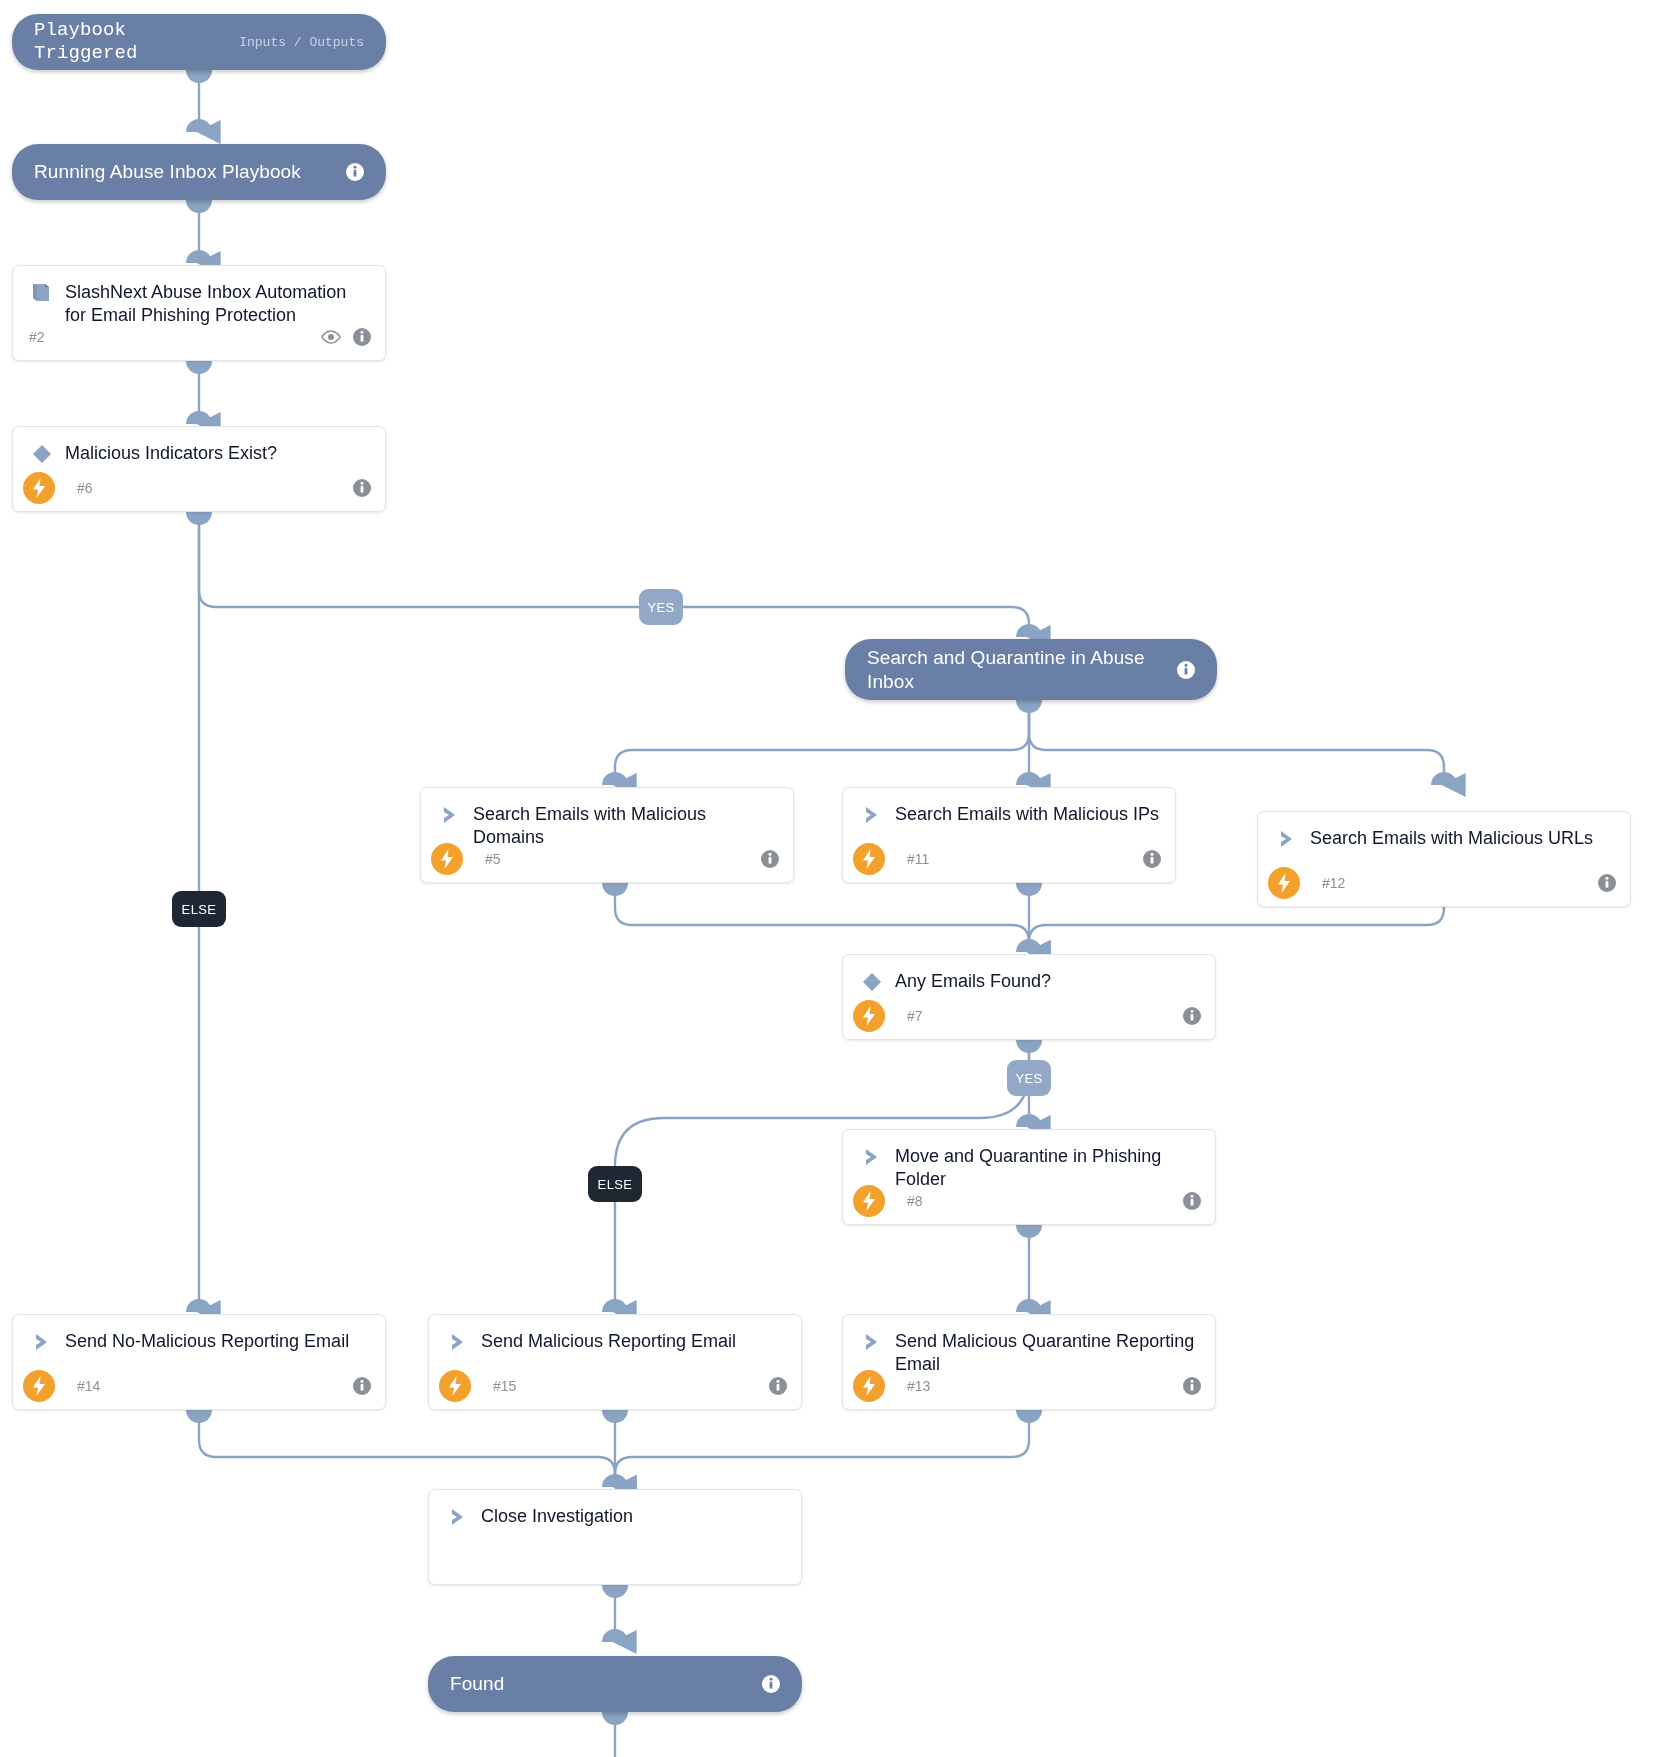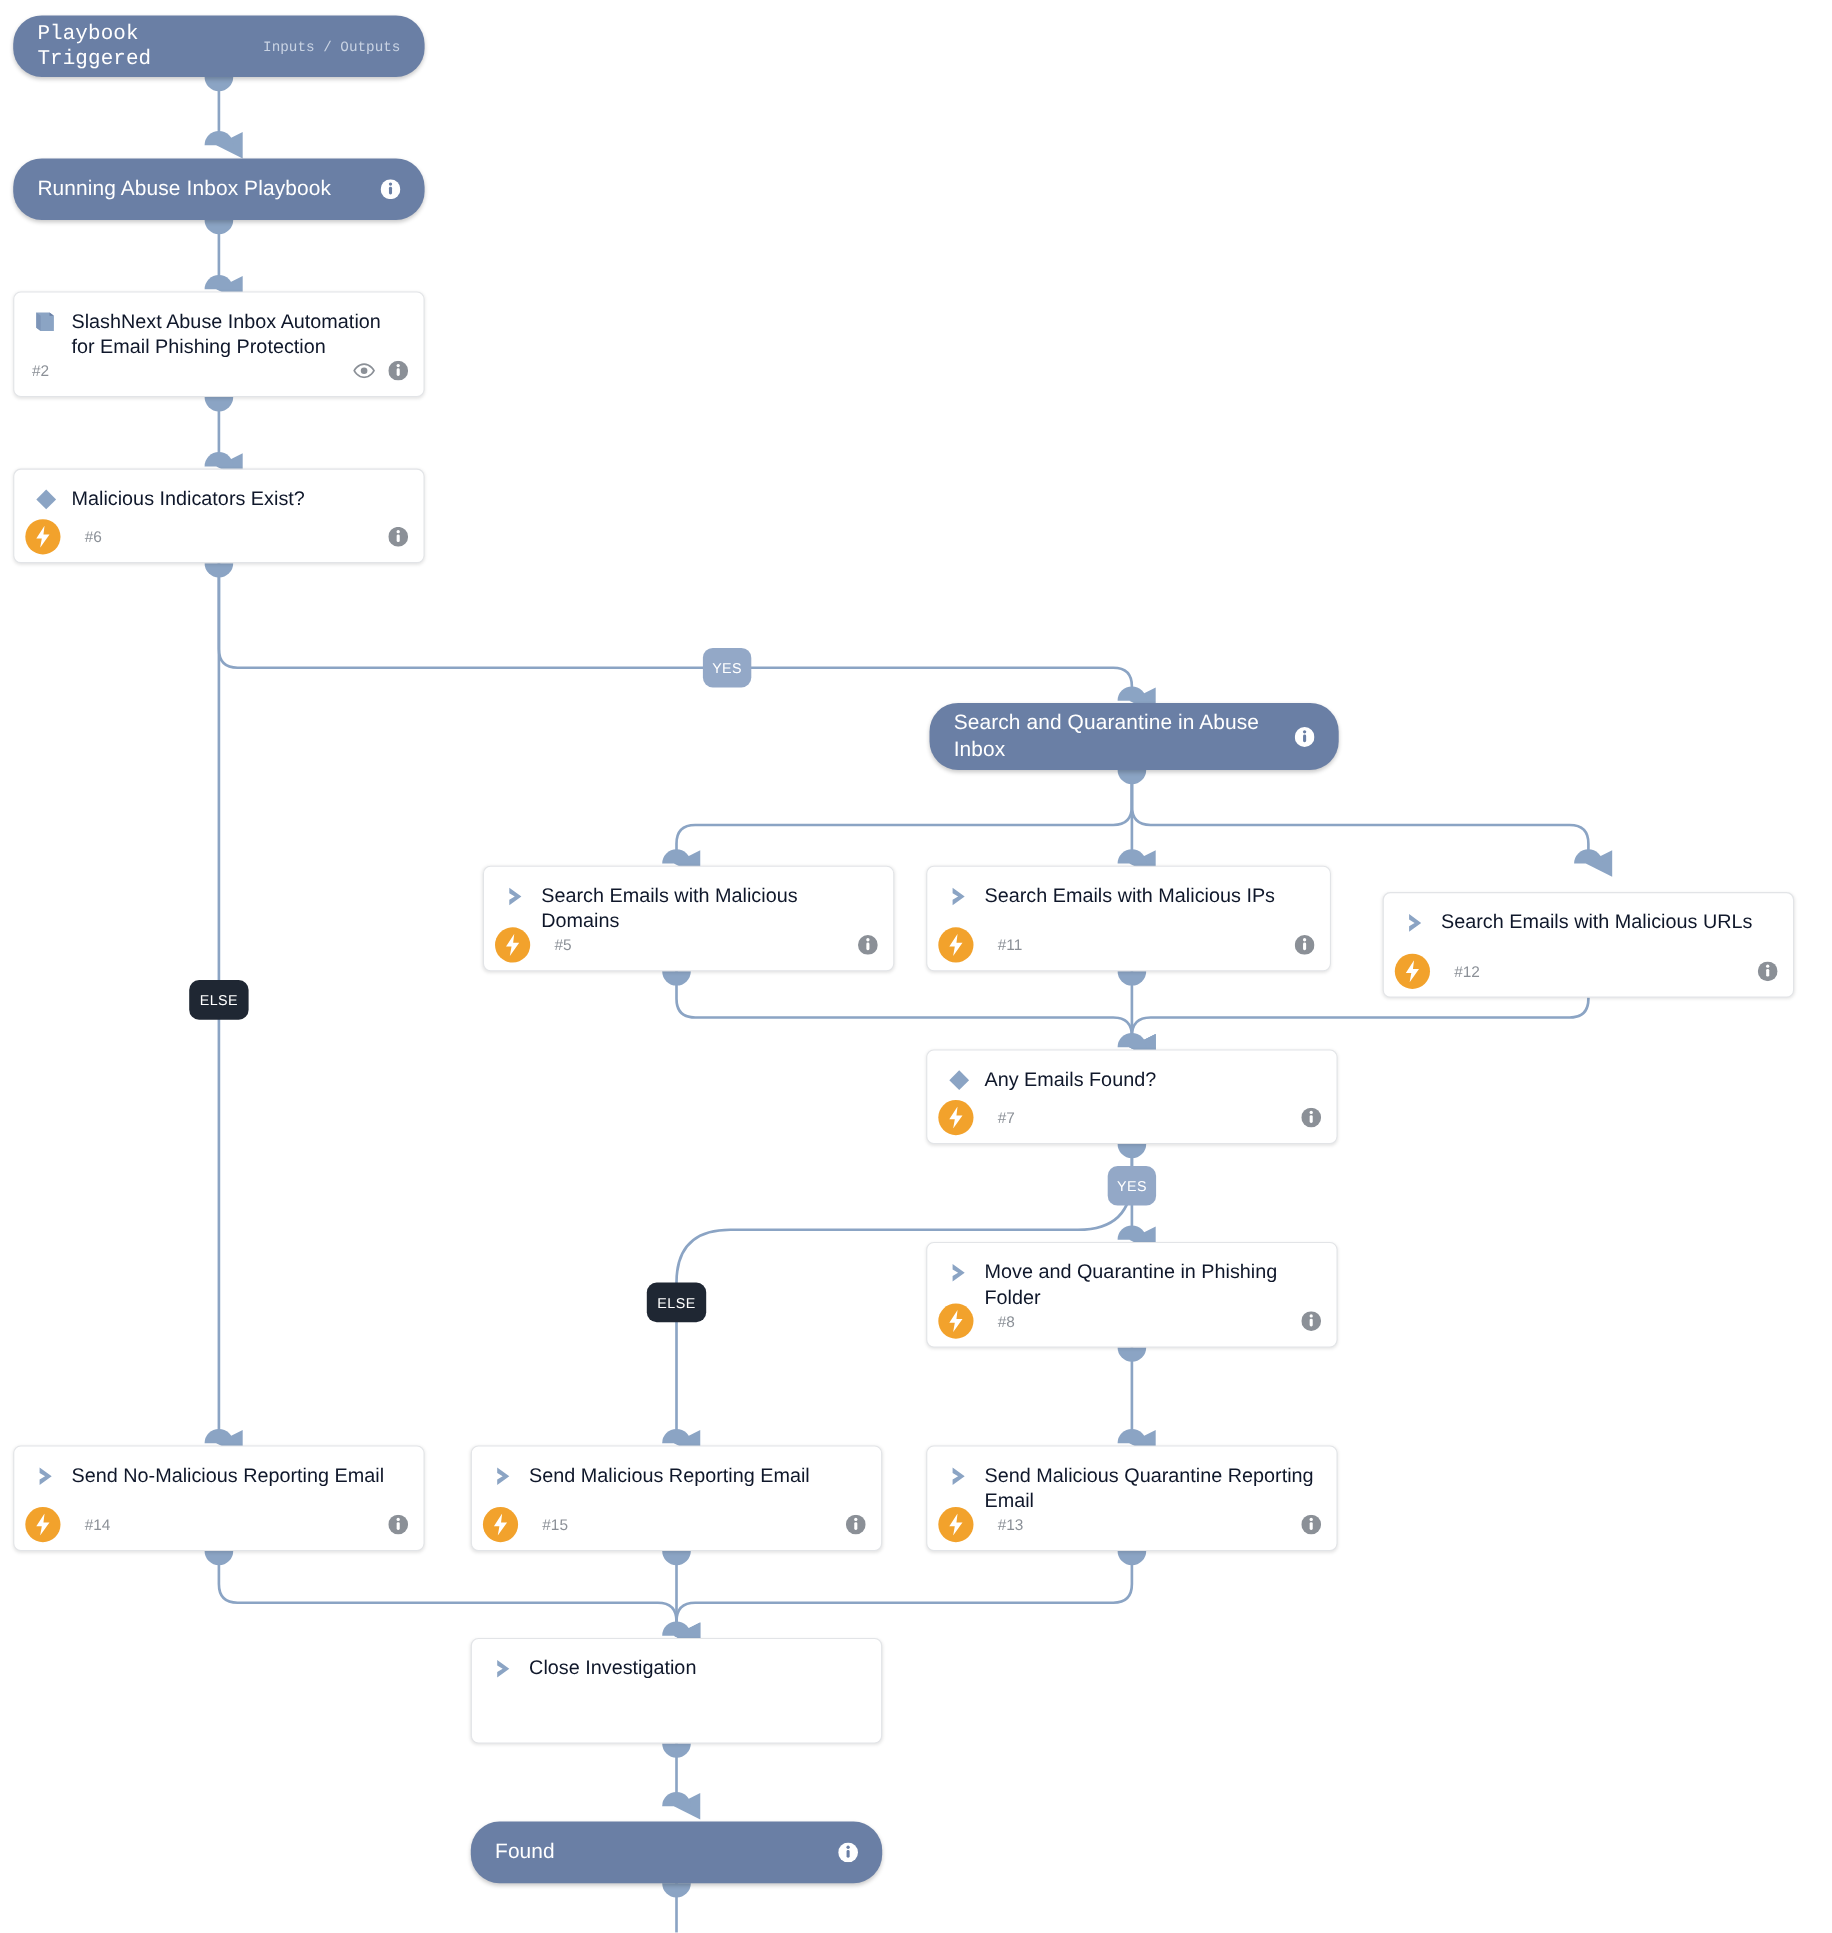--- a/index.html
+++ b/index.html
@@ -291,21 +291,21 @@
     <div class="pill-title">Search and Quarantine in Abuse Inbox</div>
     <span class="info-dot">
       <svg width="18" height="18" viewBox="0 0 18 18">
         <circle cx="9" cy="9" r="9" fill="#ffffff"></circle>
         <circle cx="9" cy="4.3" r="1.5" fill="#6a7fa5"></circle>
         <rect x="7.6" y="6.8" width="2.8" height="7" rx="1.3" fill="#6a7fa5"></rect>
       </svg>
     </span>
   </div>
 
-  <div class="card" style="left:439px; top:787px; width:374px; height:96px;">
+  <div class="card" style="left:420px; top:787px; width:374px; height:96px;">
     <div class="card-head">
       <span class="card-ico">
         <svg width="20" height="22" viewBox="0 0 20 22">
           <path d="M4 3 L15 11 L4 19 L4 14 L9 11 L4 8 Z" fill="#8ba4c4"></path>
         </svg>
       </span>
       <div class="card-title">Search Emails with Malicious Domains</div>
     </div>
     <div class="card-foot">
       <span class="bolt">
@@ -319,21 +319,21 @@
           <svg width="18" height="18" viewBox="0 0 18 18">
             <circle cx="9" cy="9" r="9" fill="#8b9097"></circle>
             <circle cx="9" cy="4.3" r="1.5" fill="#ffffff"></circle>
             <rect x="7.6" y="6.8" width="2.8" height="7" rx="1.3" fill="#ffffff"></rect>
           </svg>
         </span>
       </span>
     </div>
   </div>
 
-  <div class="card" style="left:842px; top:787px; width:368px; height:96px;">
+  <div class="card" style="left:842px; top:787px; width:334px; height:96px;">
     <div class="card-head">
       <span class="card-ico">
         <svg width="20" height="22" viewBox="0 0 20 22">
           <path d="M4 3 L15 11 L4 19 L4 14 L9 11 L4 8 Z" fill="#8ba4c4"></path>
         </svg>
       </span>
       <div class="card-title">Search Emails with Malicious IPs</div>
     </div>
     <div class="card-foot">
       <span class="bolt">

